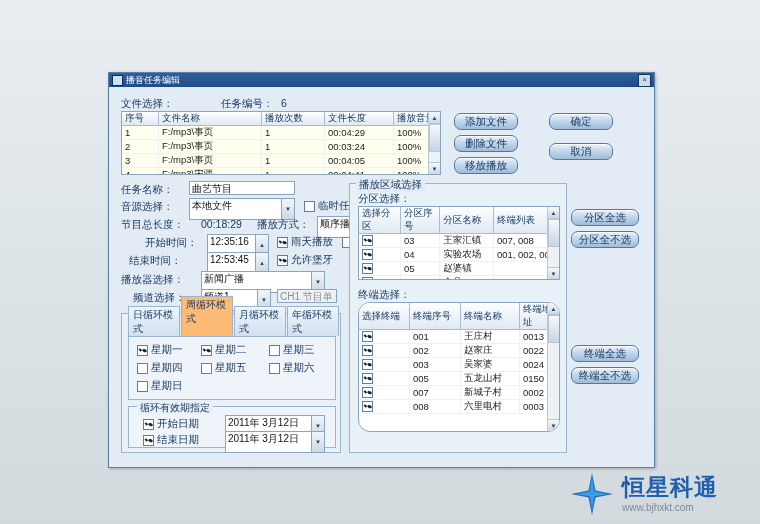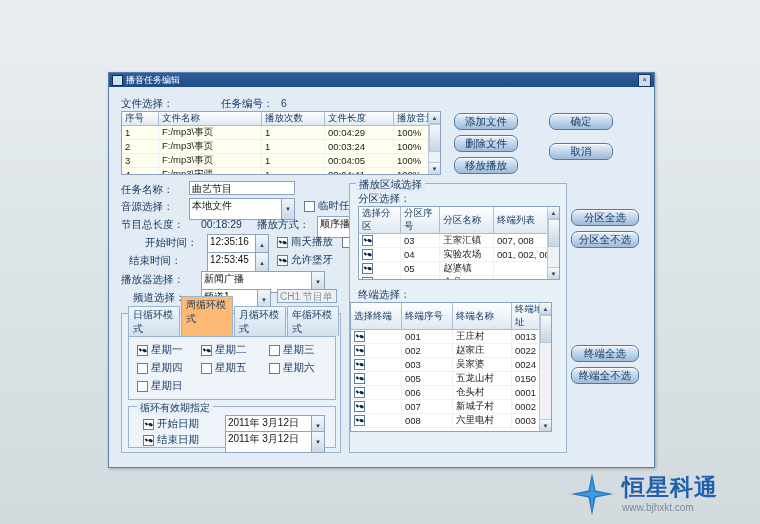--- a/index.html
+++ b/index.html
@@ -343,21 +343,21 @@
         </table>
         <div class="sb">
           <div class="up">▲</div>
           <div class="thumb"></div>
           <div class="dn">▼</div>
         </div>
       </div>
 
       <div class="lbl" style="position:absolute;left:8px;top:104px;">终端选择：</div>
 
-      <div class="tblwrap" style="position:absolute;left:0;top:118px;width:200px;height:128px;">
+      <div class="tblwrap" style="position:absolute;left:8px;top:118px;width:200px;height:128px;border-radius:12px;">
         <table>
           <thead>
               <tr>
             <th style="width:44px">选择终端</th>
             <th style="width:44px">终端序号</th>
             <th style="width:52px">终端名称</th>
             <th>终端地址</th>
           </tr>
             </thead>
           <tbody>
@@ -377,26 +377,20 @@
               <td><span class="cb on"></span></td>
               <td>003</td>
               <td>吴家婆</td>
               <td>0024</td>
             </tr>
             <tr>
               <td><span class="cb on"></span></td>
               <td>005</td>
               <td>五龙山村</td>
               <td>0150</td>
-            </tr>
-            <tr>
-              <td><span class="cb on"></span></td>
-              <td>006</td>
-              <td>仓头村</td>
-              <td>0001</td>
             </tr>
             <tr>
               <td><span class="cb on"></span></td>
               <td>007</td>
               <td>新城子村</td>
               <td>0002</td>
             </tr>
             <tr>
               <td><span class="cb on"></span></td>
               <td>008</td>

